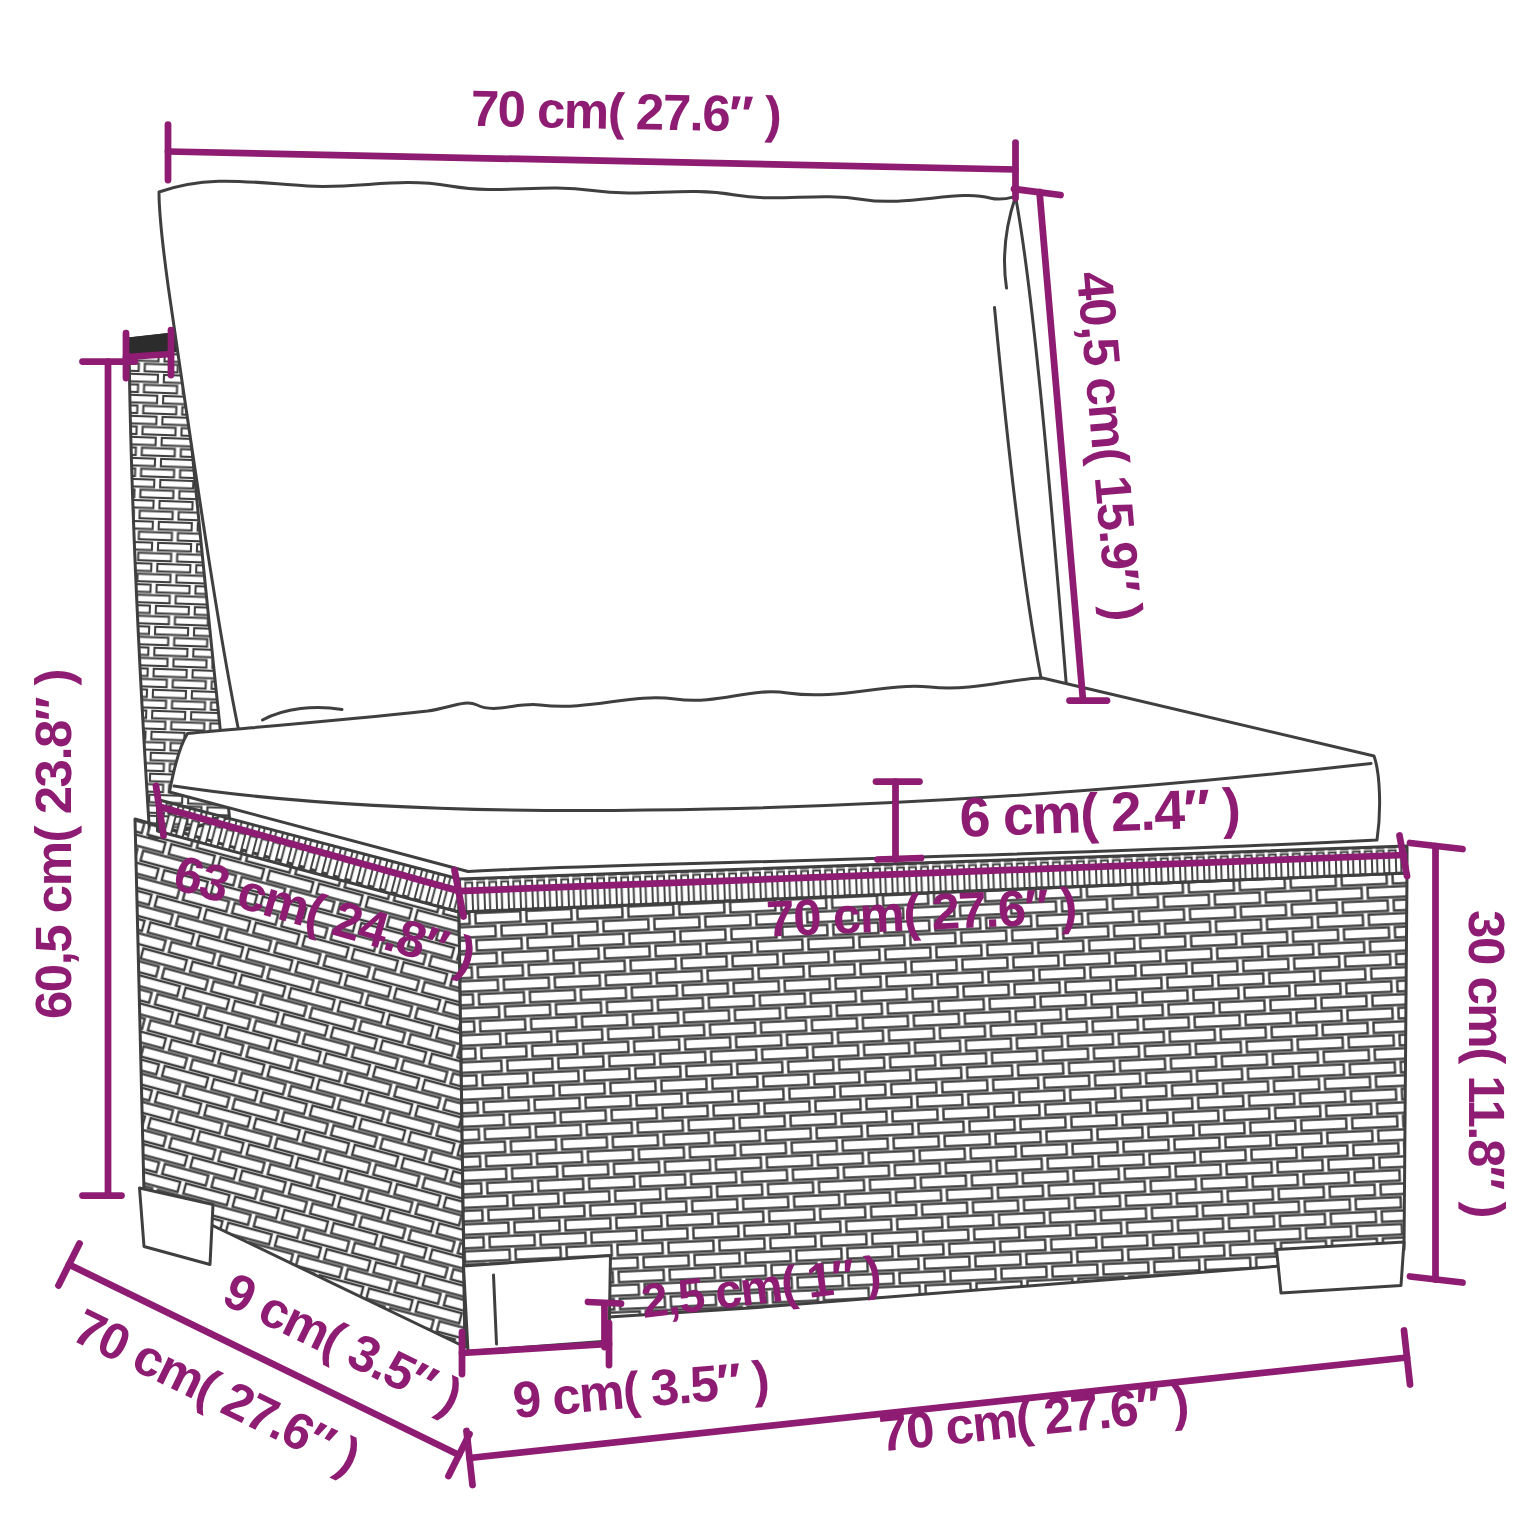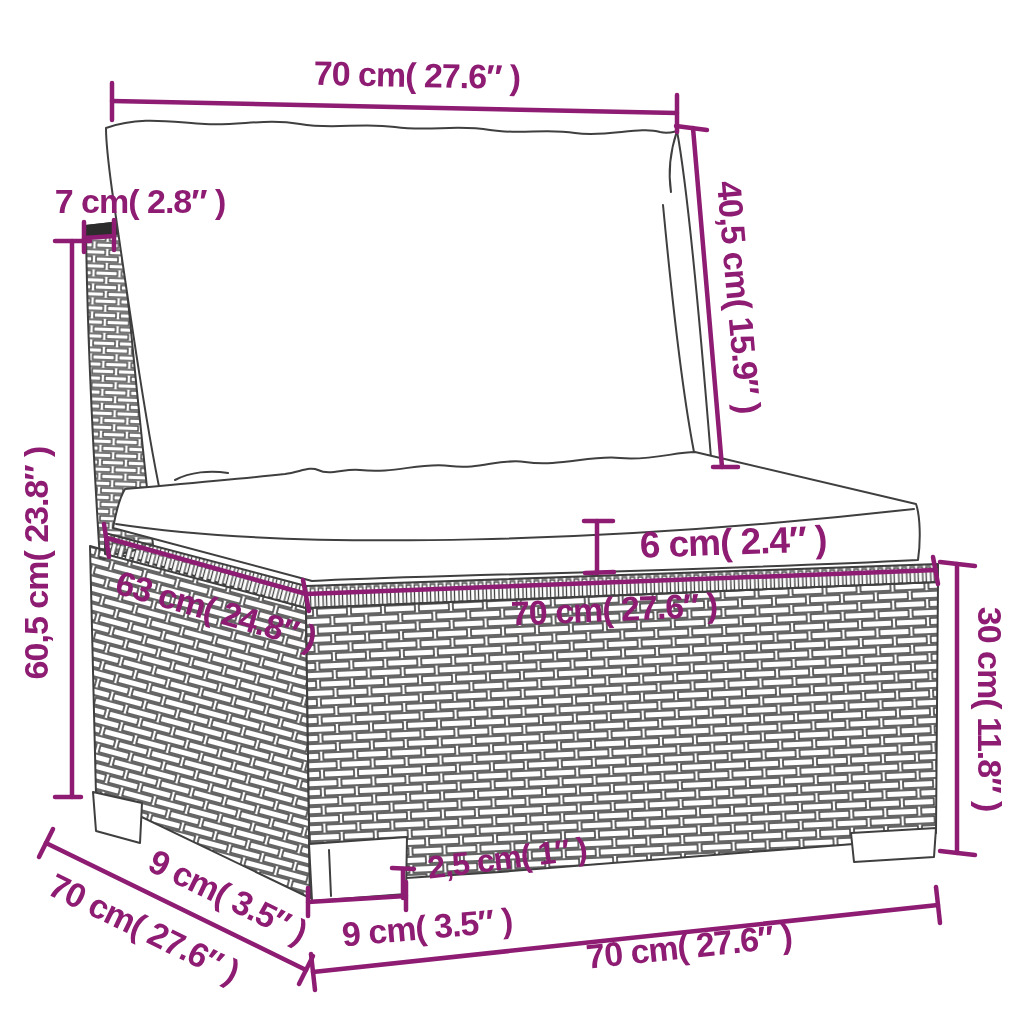--- a/index.html
+++ b/index.html
@@ -152,21 +152,20 @@
       <g>
         <path d="M313,972 L938,905"></path>
           <path d="M311,954 L315,990"></path>
           <path d="M936,887 L940,923"></path>
       </g>
     </g>
   </svg>
 
   <div class="dim-label" style="left:417px;top:75px;transform:translate(-50%,-50%) rotate(1.2deg);">70 cm( 27.6″ )</div>
 
-  <div class="dim-label" style="left:140px;top:201px;transform:translate(-50%,-50%);">7 cm( 2.8″ )</div>
 
   <div class="dim-label" style="left:739px;top:297px;transform:translate(-50%,-50%) rotate(85deg);">40,5 cm( 15.9″ )</div>
 
   <div class="dim-label" style="left:36px;top:563px;transform:translate(-50%,-50%) rotate(-90deg);">60,5 cm( 23.8″ )</div>
 
   <div class="dim-label" style="left:733px;top:542px;font-size:37px;transform:translate(-50%,-50%) rotate(-2deg);">6 cm( 2.4″ )</div>
 
   <div class="dim-label" style="left:216px;top:610px;transform:translate(-50%,-50%) rotate(16deg);">63 cm( 24.8″ )</div>
 
   <div class="dim-label" style="left:614px;top:609px;transform:translate(-50%,-50%) rotate(-2.5deg);">70 cm( 27.6″ )</div>

